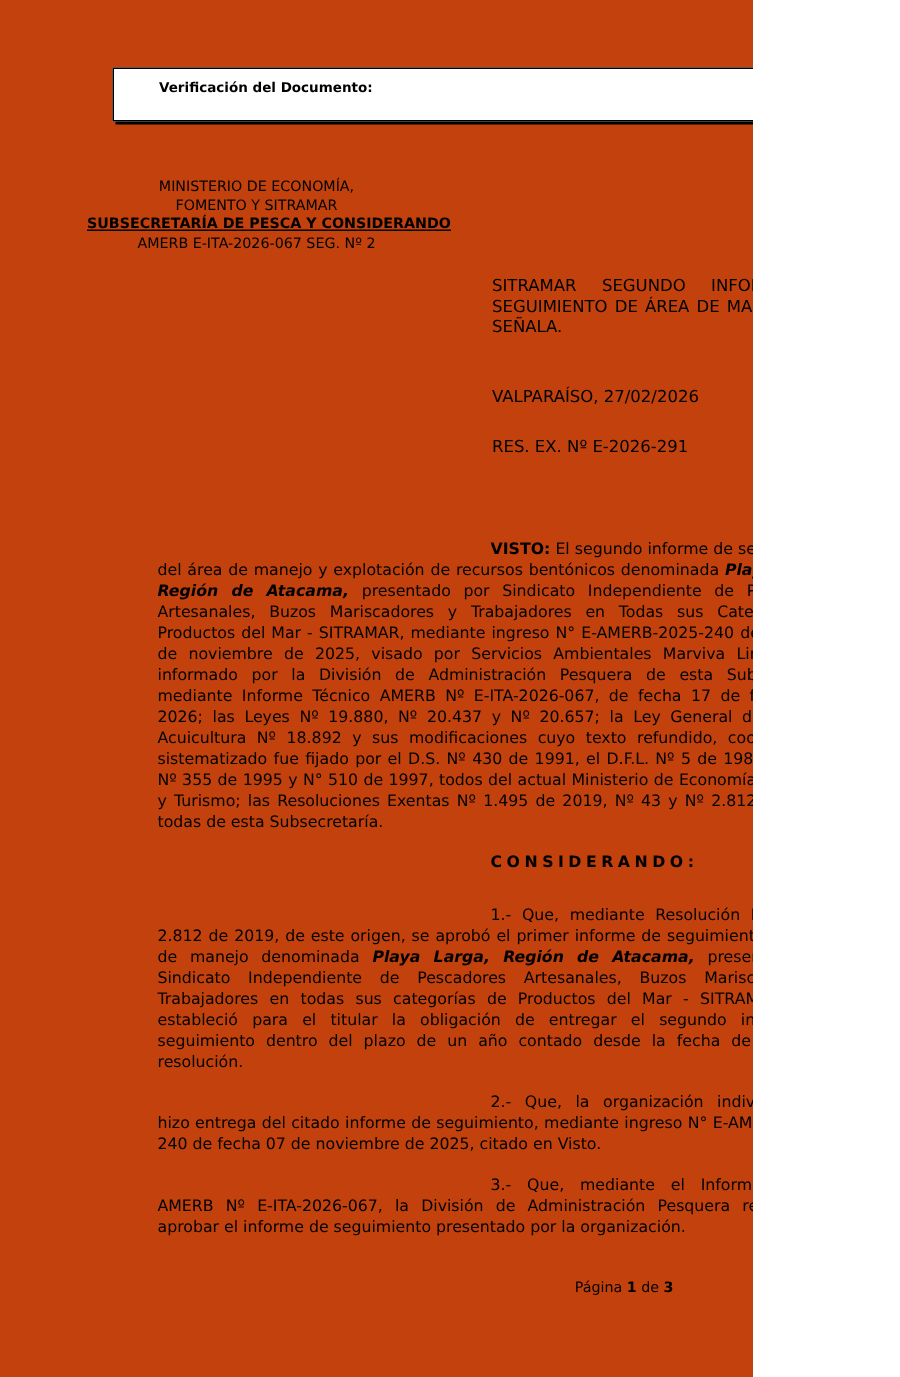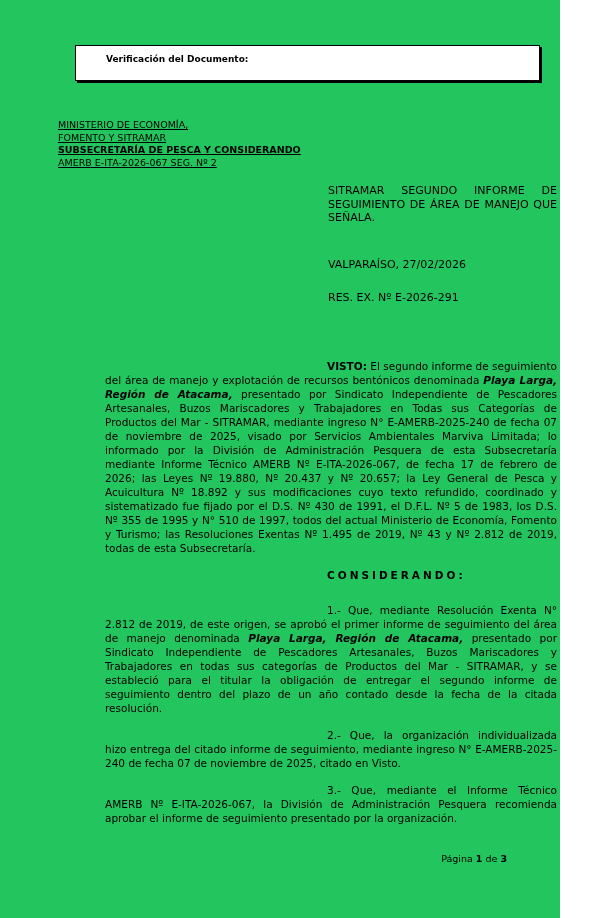--- a/index.html
+++ b/index.html
@@ -1,21 +1,21 @@
 <!DOCTYPE html>
 <html><head>
 <meta charset="utf-8">
 <style>
   * { box-sizing: border-box; margin: 0; padding: 0; }
   html, body { background: #ffffff; }
   .page {
     position: relative;
-    width: 560px;
+    width: 502px;
     height: 918px;
-    background: #22c55e;
+    background: #c2410c;
     color: #000000;
     font-family: "DejaVu Sans", "Liberation Sans", sans-serif;
     overflow: hidden;
   }
 
   
   .verify-box {
     position: absolute;
     left: 75px;
     top: 45px;
@@ -39,23 +39,23 @@
     font-weight: bold;
     line-height: 12px;
   }
 
   
   .letterhead {
     position: absolute;
     left: 58px;
     top: 119px;
     width: 226px;
+    text-align: center;
     font-size: 9.5px;
     line-height: 12.5px;
-    text-decoration: underline;
   }
   .letterhead .subsecretaria {
     font-weight: bold;
     text-decoration: underline;
     white-space: nowrap;
   }
 
   
   .subject {
     position: absolute;

